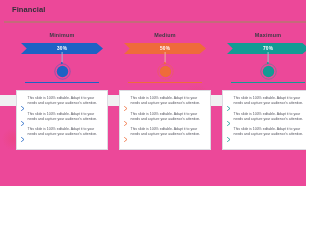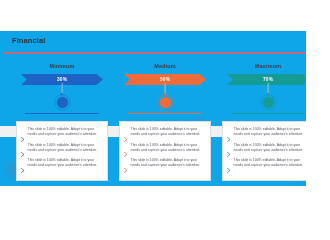--- a/index.html
+++ b/index.html
@@ -11,23 +11,22 @@
     height: 186px;
     overflow: hidden;
     font-family: "Liberation Sans", sans-serif;
     background: #ffffff;
   }
 
   .slide {
     position: relative;
     width: 306px;
     height: 186px;
-    background: #0ea5e9;
+    background: #ec4899;
     overflow: hidden;
-    margin-top: 31px;
   }
 
   
   .header {
     position: absolute;
     left: 0;
     top: 0;
     width: 330px;
     height: 22px;
   }

